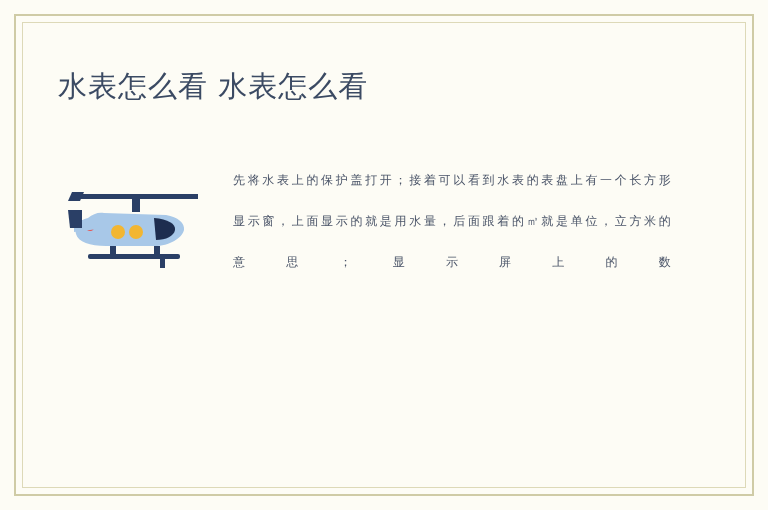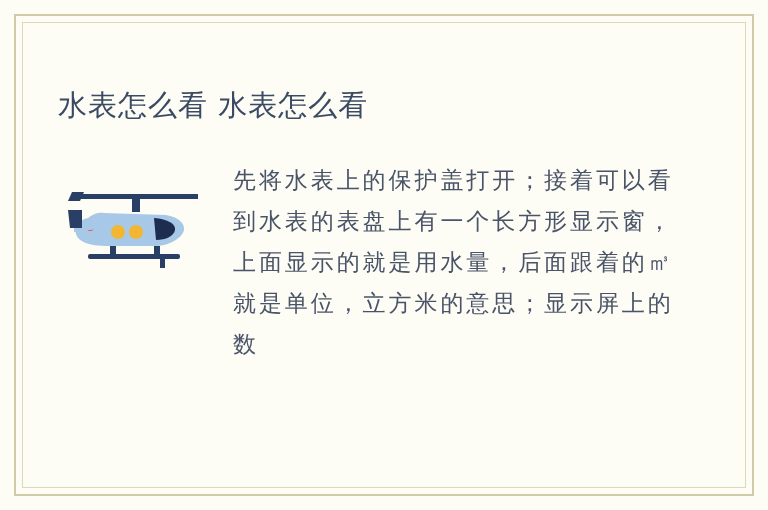--- a/index.html
+++ b/index.html
@@ -42,42 +42,41 @@
     position: absolute;
     left: 58px;
     top: 66px;
     font-size: 29px;
     line-height: 40px;
     color: #3b4a63;
     letter-spacing: 1px;
     font-family: "DejaVu Sans", "Liberation Sans", sans-serif;
     font-weight: 400;
     white-space: nowrap;
-    margin-top: 19px;
   }
   .content {
     position: absolute;
     left: 58px;
     top: 160px;
     width: 620px;
     height: 260px;
   }
   .illustration {
     position: absolute;
     left: 0px;
     top: 10px;
     width: 170px;
     height: 110px;
   }
   .body-text {
     position: absolute;
     left: 175px;
     top: 0px;
     width: 440px;
-    font-size: 23px;
+    font-size: 12px;
     line-height: 41px;
     color: #4a5468;
     font-family: "DejaVu Sans", "Liberation Sans", sans-serif;
     letter-spacing: 2.2px;
     text-align: justify;
     text-align-last: justify;
     word-break: break-all;
   }
 </style>
 </head>

